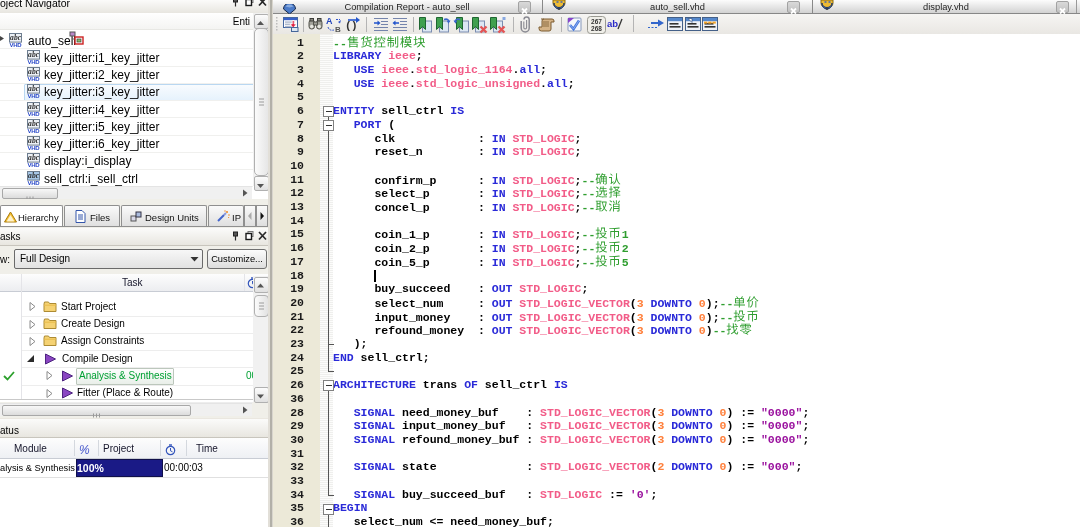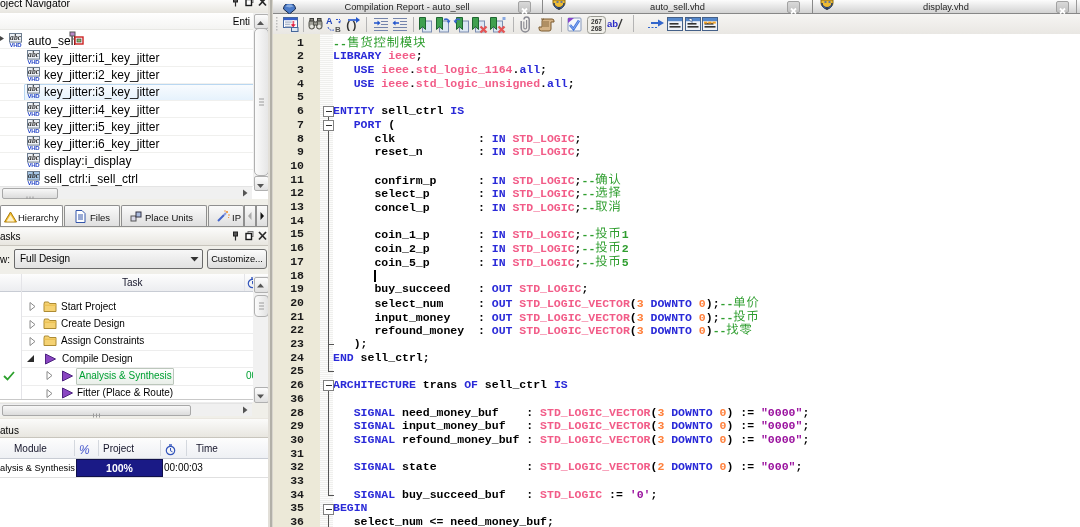--- a/index.html
+++ b/index.html
@@ -150,21 +150,21 @@
           <path d="M1 0.5 h6 l3 3 v9 h-9 z" fill="#fff" stroke="#3355aa"></path>
           <path d="M3 5 h5 M3 7 h5 M3 9 h5" stroke="#3355aa"></path>
         </svg>
         <span style="position:absolute;left:25px;top:5.5px;font-size:9.5px;color:#111">Files</span>
       </div>
       <div style="position:absolute;left:121px;top:205px;width:86px;height:22px;background:linear-gradient(#fafafa,#dedede);border:1px solid #8f8f8f;border-bottom:none;border-radius:2px 2px 0 0;box-sizing:border-box">
         <svg style="position:absolute;left:8px;top:5px" width="12" height="12">
           <rect x="1" y="5" width="5" height="5" fill="#d8d8e8" stroke="#555"></rect>
           <rect x="6" y="1" width="5" height="5" fill="#aabbdd" stroke="#334"></rect>
         </svg>
-        <span style="position:absolute;left:23px;top:5.5px;font-size:9.5px;color:#111">Place Units</span>
+        <span style="position:absolute;left:23px;top:5.5px;font-size:9.5px;color:#111">Design Units</span>
       </div>
       <div style="position:absolute;left:208px;top:205px;width:36px;height:22px;background:linear-gradient(#fafafa,#dedede);border:1px solid #8f8f8f;border-bottom:none;border-radius:2px 2px 0 0;box-sizing:border-box">
         <svg style="position:absolute;left:7px;top:4px" width="14" height="13">
           <path d="M2 11 L8 5" stroke="#4466cc" stroke-width="2"></path>
           <path d="M8 5 l2 -2" stroke="#8899dd" stroke-width="2"></path>
           <g fill="#ee8822">
             <circle cx="11" cy="2" r="1"></circle>
             <circle cx="13" cy="5" r="0.8"></circle>
             <circle cx="9" cy="1" r="0.7"></circle>
             <circle cx="12.6" cy="7.5" r="0.6"></circle>
@@ -316,21 +316,21 @@
         </svg></span>
 <span class="shdr" style="left:196px">Time</span>
 <div class="svline" style="left:74px"></div>
       <div class="svline" style="left:98px"></div>
 <div class="svline" style="left:160px"></div>
       <div class="svline" style="left:186px"></div>
 </div>
 <div style="position:absolute;left:0;top:458px;width:268px;height:19px;border-bottom:1px solid #e0e0e0">
 <span style="position:absolute;left:0px;top:4.5px;font-size:9.3px;color:#000">alysis &amp; Synthesis</span>
 <div style="position:absolute;left:76px;top:1px;width:85px;height:16px;background:#1a1a86;border:1px solid #10104a">
-<span style="position:absolute;left:0;right:0;text-align:center;top:2px;font-size:10.5px;font-weight:bold;color:#fff">100%</span>
+<span style="position:absolute;left:0;right:0;text-align:left;top:2px;font-size:10.5px;font-weight:bold;color:#fff">100%</span>
       </div>
 <span style="position:absolute;left:164px;top:4px;font-size:10px;color:#000">00:00:03</span>
 </div>
 
 <div style="position:absolute;left:272px;top:0;width:808px;height:13px;background:linear-gradient(#fcfcfc,#d2d2d2);border-bottom:1px solid #878787"></div>
 <div style="position:absolute;left:0;top:0">
 <div style="position:absolute;left:283px;top:0"><svg width="13" height="10">
 <path d="M6.5 10 L0.5 5 a6 6 0 0 1 12 0 z" fill="#4a7ac8" stroke="#16284a"></path>
 <path d="M2.5 2.5 a5 5 0 0 1 8 0 l-4 1 z" fill="#88aade"></path>
         </svg></div>

